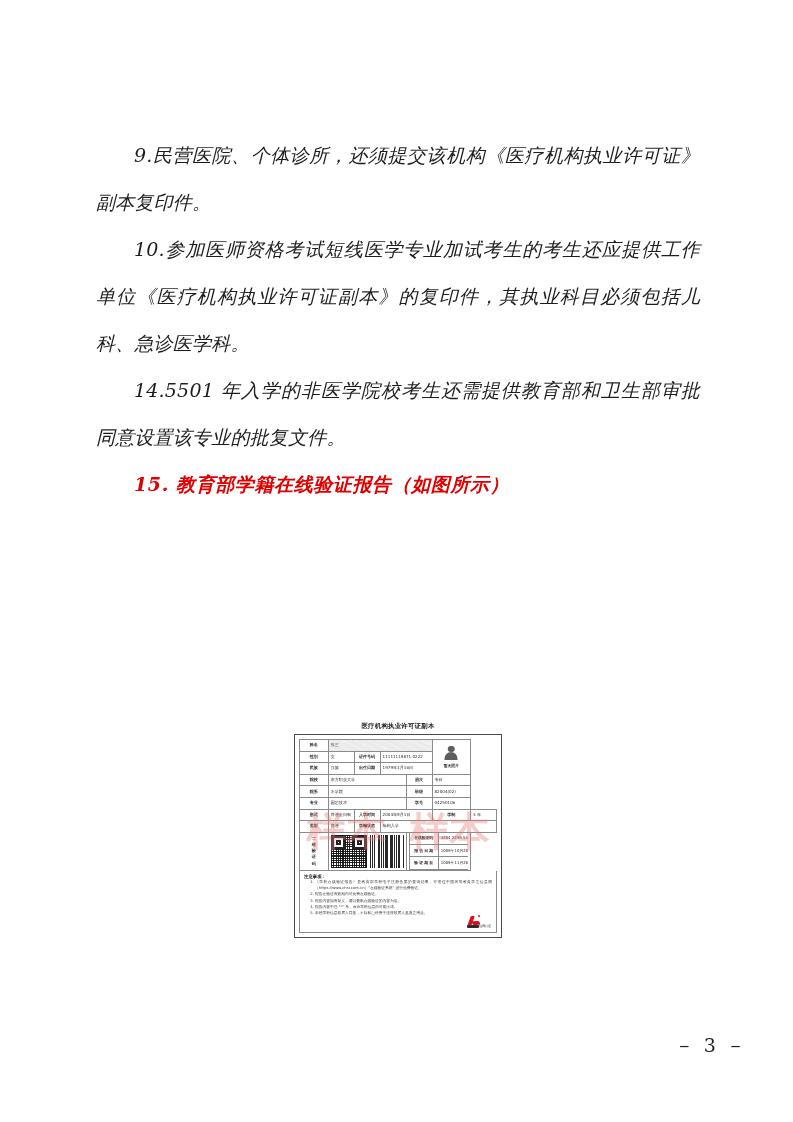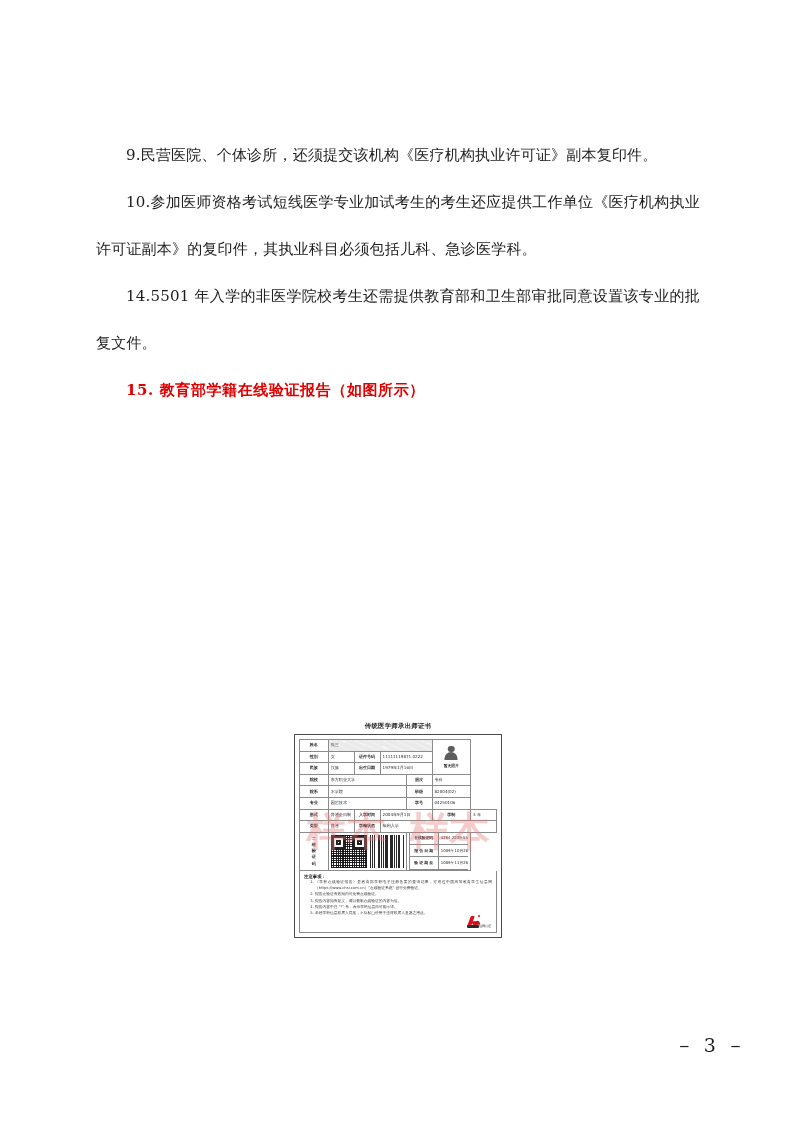--- a/index.html
+++ b/index.html
@@ -20,29 +20,30 @@
     box-sizing: border-box;
   }
   .body-text {
     position: absolute;
     left: 96px;
     top: 132px;
     width: 604px;
   }
   .para {
     font-family: "DejaVu Serif", "Liberation Serif", serif;
-    font-size: 15px;
+    font-size: 19px;
     line-height: 47px;
     color: #1d1d1d;
     text-align: justify;
     text-justify: inter-ideograph;
     margin: 0 0 0 0;
     text-indent: 2em;
     letter-spacing: 0.2px;
     font-weight: 400;
+    font-style: italic;
   }
   .red {
     color: #e00000;
   }
   .para.red-bold {
     color: #e00000;
     font-weight: 700;
     letter-spacing: 0.6px;
   }
   
@@ -344,21 +345,21 @@
     <p class="para">10.参加医师资格考试短线医学专业加试考生的考生还应提供工作单位《医疗机构执业许可证副本》的复印件，其执业科目必须包括儿科、急诊医学科。</p>
     <p class="para">14.5501 年入学的非医学院校考生还需提供教育部和卫生部审批同意设置该专业的批复文件。</p>
 
 
     <p class="para red-bold">15. 教育部学籍在线验证报告（如图所示）</p>
 
   </div>
 
   <div class="cert-wrap">
 
-    <div class="cert-title">传统医学师承出师证书</div>
+    <div class="cert-title">医疗机构执业许可证副本</div>
 
     <div class="cert-frame">
 
       <div class="watermark">
         <span>样本</span>
         <span>样本</span>
       </div>
 
       <table class="cert-table">
         <tbody>

